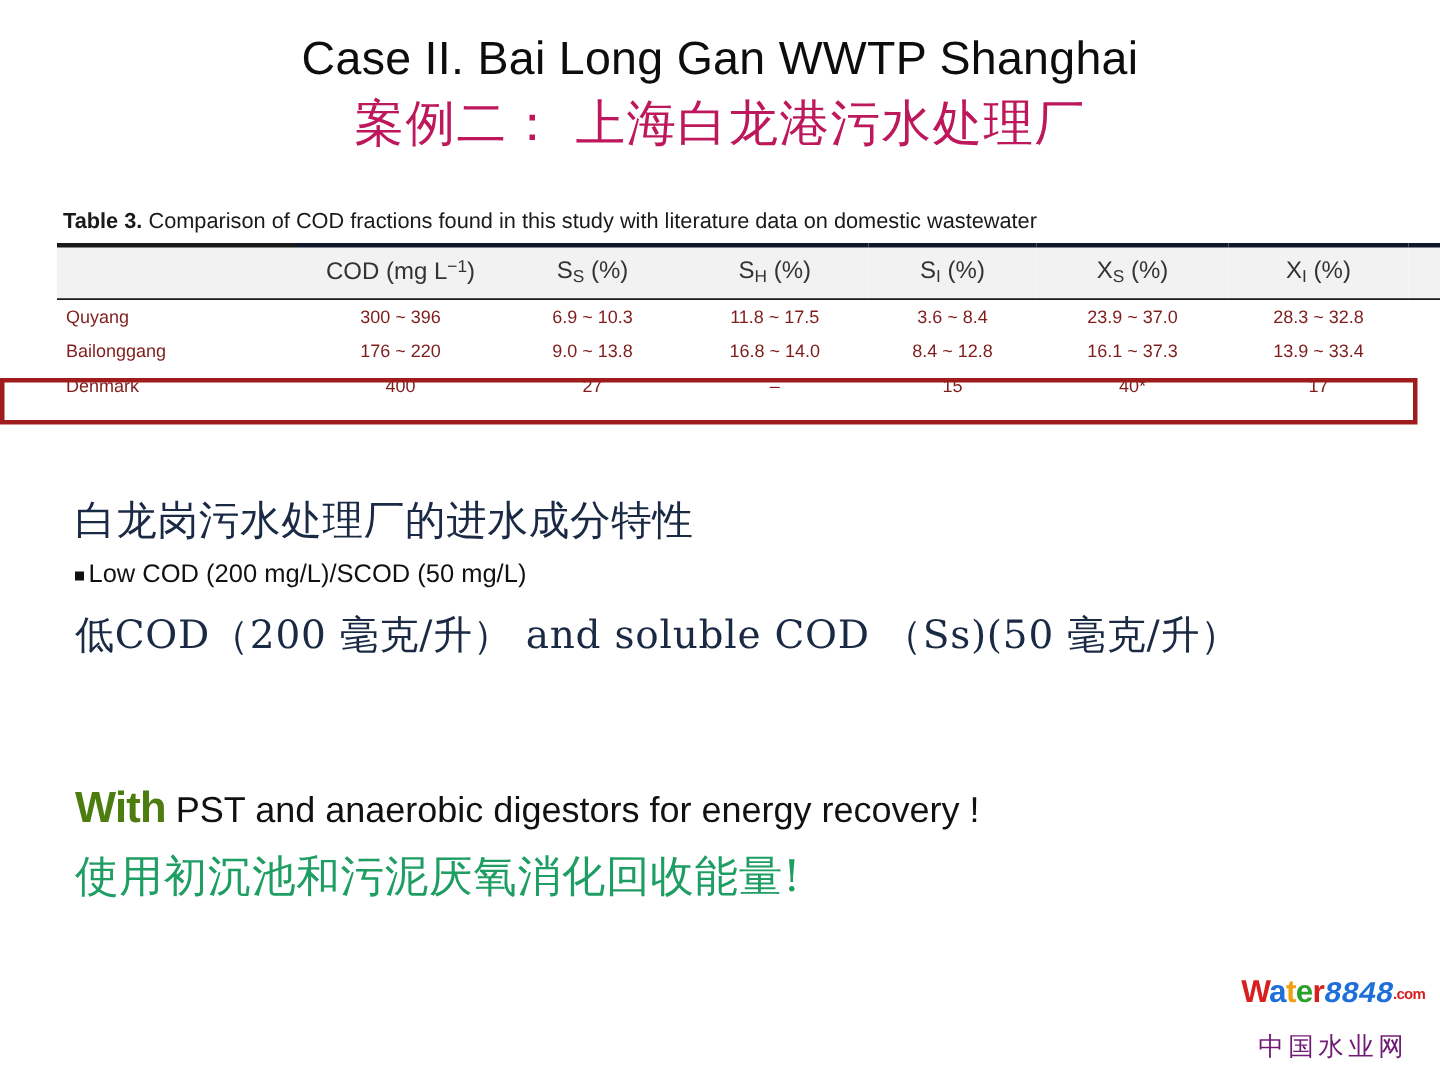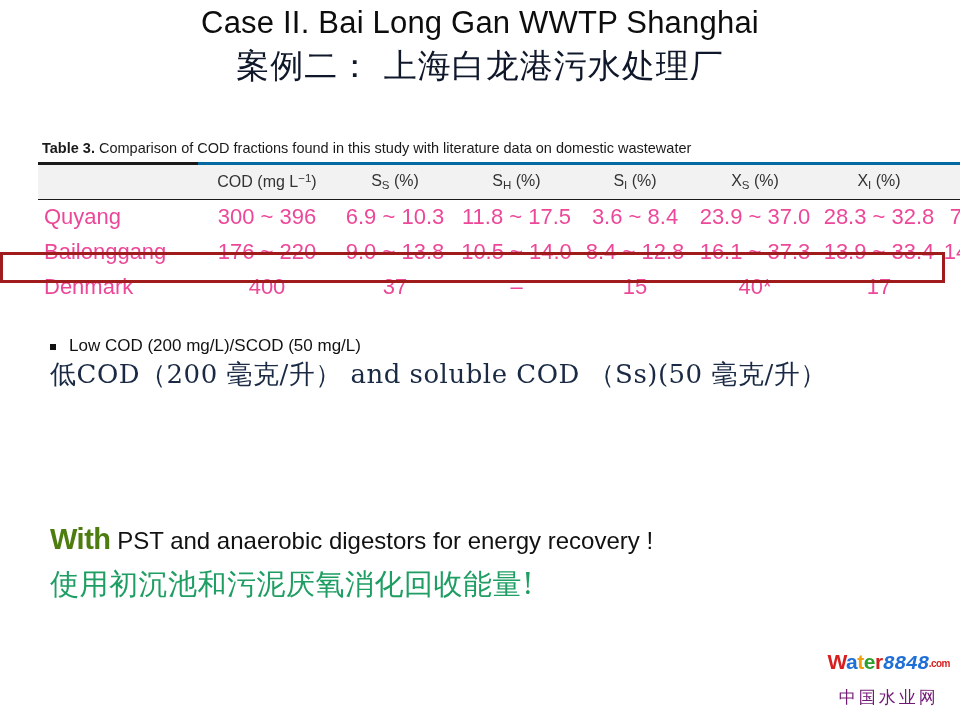--- a/index.html
+++ b/index.html
@@ -12,34 +12,34 @@
     background: #ffffff;
     font-family: "Liberation Sans", sans-serif;
     overflow: hidden;
     position: relative;
   }
 
   
   .title-block {
     width: 100%;
     text-align: center;
-    padding-top: 6px;
+    padding-top: 22px;
   }
   .title-en {
     font-family: "Liberation Sans", sans-serif;
     font-size: 31px;
     color: #0d0d0d;
     letter-spacing: 0.2px;
     line-height: 1.12;
     white-space: nowrap;
   }
   .title-zh {
     font-family: "DejaVu Serif", "Liberation Serif", serif;
     font-size: 33px;
-    color: #0f172a;
+    color: #be185d;
     line-height: 1.25;
     margin-top: 4px;
     white-space: nowrap;
     letter-spacing: 1px;
   }
 
   
   .table-figure {
     position: absolute;
     left: 3px;
@@ -65,32 +65,32 @@
   }
   table.cod-table thead tr {
     background: #f2f2f2;
   }
   table.cod-table thead th {
     font-weight: normal;
     font-size: 16px;
     color: #333333;
     padding: 7px 0 8px 0;
     text-align: center;
-    border-top: 3px solid #0369a1;
+    border-top: 3px solid #0f172a;
     border-bottom: 1.5px solid #1a1a1a;
     white-space: nowrap;
   }
   table.cod-table thead th.col-label {
     border-top: 3px solid #1a1a1a;
     border-bottom: 1.5px solid #1a1a1a;
     background: #f2f2f2;
   }
   table.cod-table tbody td {
-    font-size: 22px;
-    color: #ec4899;
+    font-size: 12px;
+    color: #7f1d1d;
     text-align: center;
     padding: 4px 0 5px 0;
     white-space: nowrap;
   }
   table.cod-table tbody td.row-label {
     text-align: left;
     padding-left: 6px;
   }
   .sub {
     font-size: 0.72em;
@@ -141,36 +141,36 @@
   }
   .bullet-line {
     font-family: "Liberation Sans", sans-serif;
     font-size: 17px;
     color: #111111;
     margin-top: 8px;
     line-height: 1.2;
     white-space: nowrap;
     display: flex;
     align-items: center;
-    gap: 13px;
+    gap: 3px;
   }
   .bullet-sq {
     display: inline-block;
     width: 6px;
     height: 6px;
     background: #111111;
     flex: 0 0 auto;
     position: relative;
     top: 1px;
   }
   .line-zh-mix {
     font-family: "DejaVu Serif", "Liberation Serif", serif;
     font-size: 26px;
     color: #1a2a44;
-    margin-top: 2px;
+    margin-top: 15px;
     line-height: 1.3;
     white-space: nowrap;
     letter-spacing: 0.5px;
   }
 
   .with-line {
     position: absolute;
     left: 50px;
     top: 522px;
     font-family: "Liberation Sans", sans-serif;
@@ -283,43 +283,44 @@
         <td>11.8 ~ 17.5</td>
         <td>3.6 ~ 8.4</td>
         <td>23.9 ~ 37.0</td>
         <td>28.3 ~ 32.8</td>
         <td>7.7 ~ 10.2</td>
       </tr>
       <tr class="hl-row">
         <td class="row-label">Bailonggang</td>
         <td>176 ~ 220</td>
         <td>9.0 ~ 13.8</td>
-        <td>10.5 ~ 14.0</td>
+        <td>16.8 ~ 14.0</td>
         <td>8.4 ~ 12.8</td>
         <td>16.1 ~ 37.3</td>
         <td>13.9 ~ 33.4</td>
         <td>14.7 ~ 18.9</td>
       </tr>
       <tr>
         <td class="row-label">Denmark</td>
         <td>400</td>
-        <td>37</td>
+        <td>27</td>
         <td>–</td>
         <td>15</td>
         <td>40*</td>
         <td>17</td>
         <td>8</td>
       </tr>
     </tbody>
   </table>
 </div>
 
 <div class="hl-box"></div>
 
 <div class="body-text">
+  <div class="line-zh-serif">白龙岗污水处理厂的进水成分特性</div>
   <div class="bullet-line">
     <span class="bullet-sq"></span>
     <span>Low COD (200 mg/L)/SCOD (50 mg/L)</span>
   </div>
   <div class="line-zh-mix">低COD（200 毫克/升） and soluble COD （Ss)(50 毫克/升）</div>
 </div>
 
 <div class="with-line">
   <span class="with-word">With</span><span> PST and anaerobic digestors for energy recovery !</span>
 </div>

